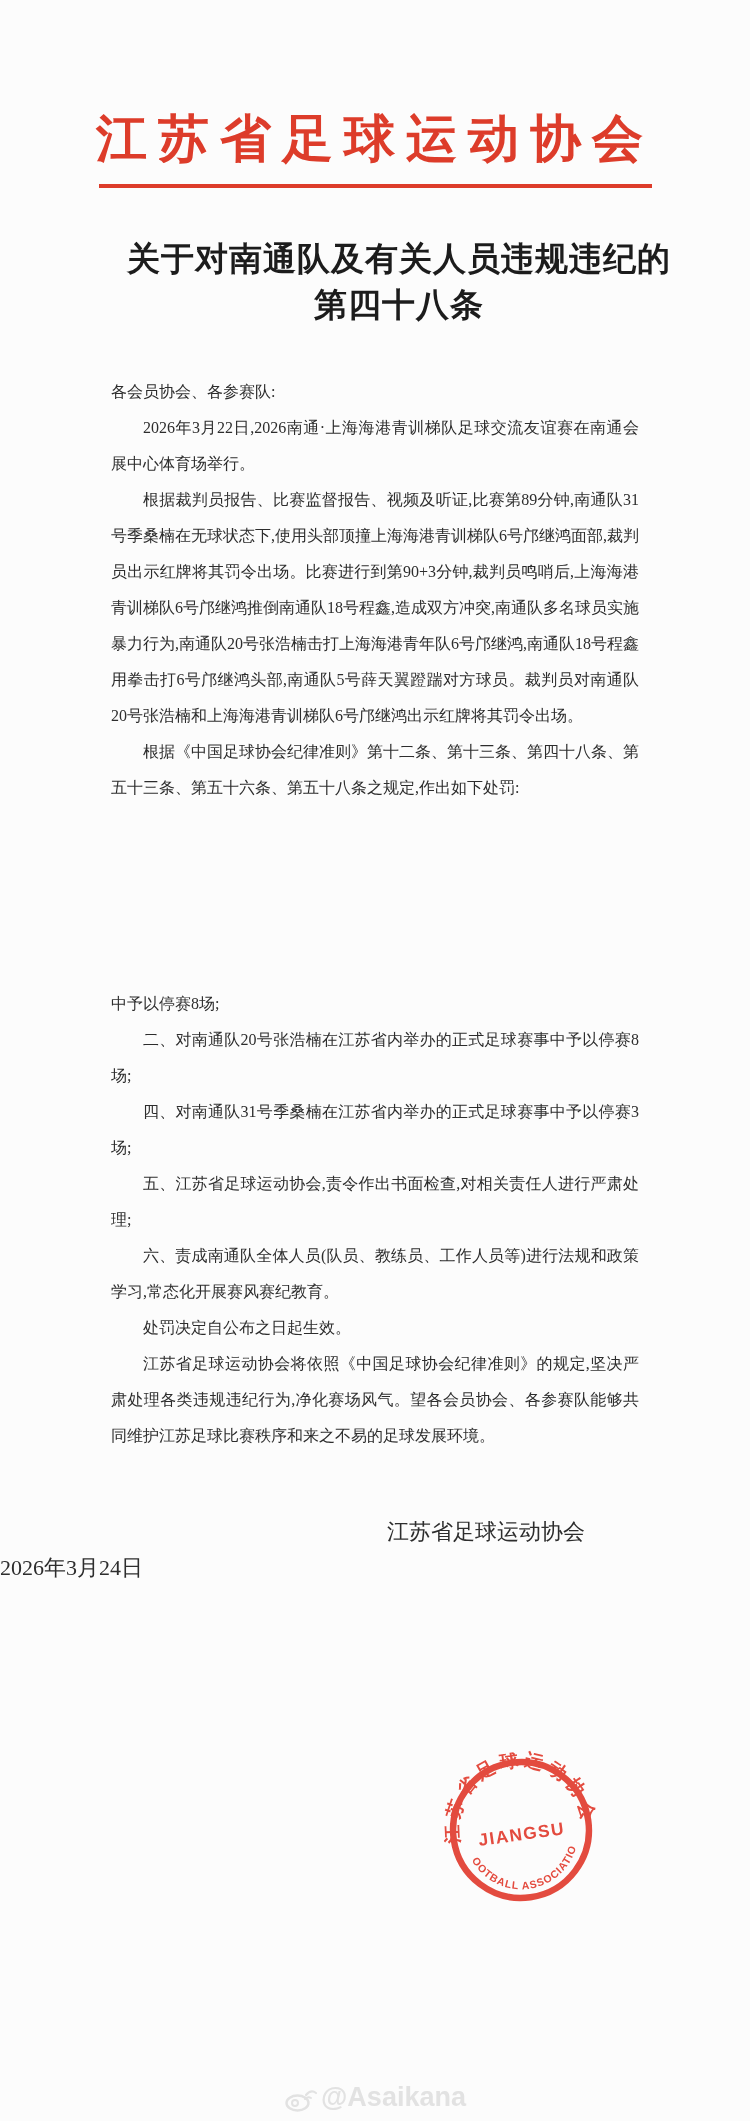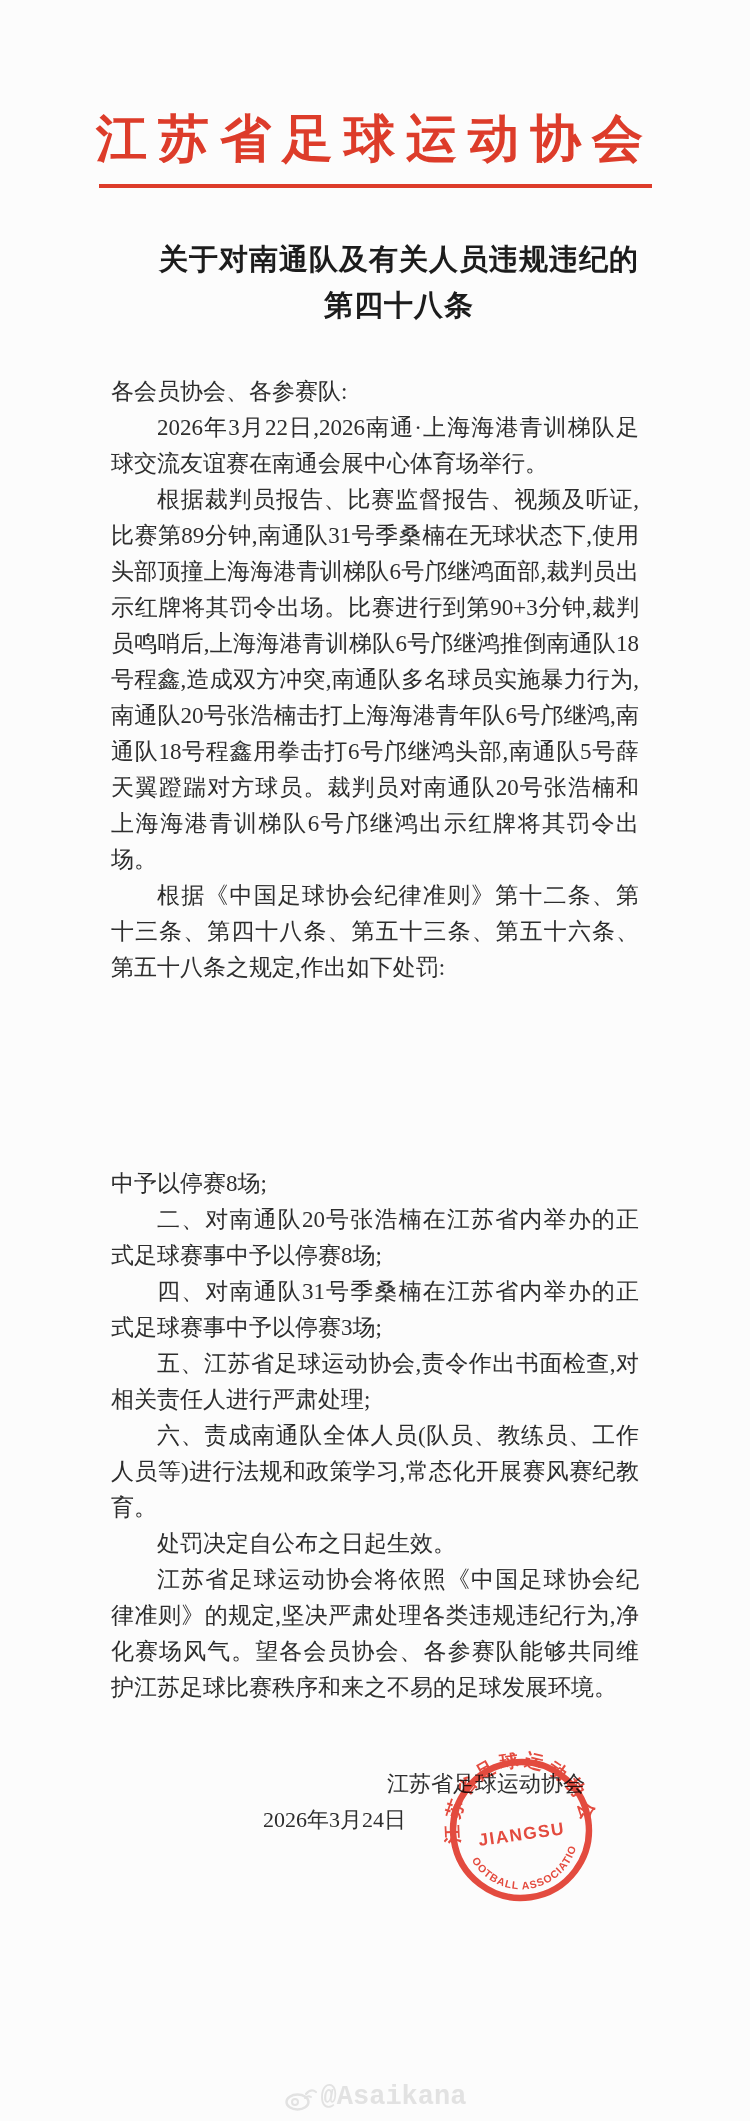--- a/index.html
+++ b/index.html
@@ -25,45 +25,45 @@
   }
   .red-rule {
     margin: 16px auto 0 auto;
     width: 553px;
     height: 4px;
     background: #dd3c2a;
   }
   .doc-title {
     margin-top: 48px;
     text-align: center;
-    font-size: 29px;
+    font-size: 33px;
     line-height: 46px;
     font-weight: bold;
     color: #1c1c1c;
     letter-spacing: 1px;
     margin-left: 48px;
   }
   .doc-body {
     margin: 46px auto 16px auto;
     width: 528px;
-    font-size: 23px;
+    font-size: 16px;
     line-height: 36px;
     text-align: justify;
     color: #2d2d2d;
   }
   .doc-body p { margin: 0; }
   .doc-body p.indent { text-indent: 2em; }
   .signature {
     margin-top: 60px;
     font-size: 22px;
     line-height: 36px;
     color: #2d2d2d;
   }
   .signature .sig-name { text-align: right; padding-right: 165px; }
-  .signature .sig-date { text-align: center; padding-right: 81px; }
+  .signature .sig-date { text-align: left; padding-right: 81px; }
   .seal {
     position: absolute;
     left: 443px;
     top: 1752px;
     width: 156px;
     height: 156px;
     transform: rotate(-8deg);
     opacity: 0.9;
     mix-blend-mode: multiply;
     pointer-events: none;
@@ -73,21 +73,21 @@
     left: 0;
     right: 0;
     top: 2082px;
     display: flex;
     align-items: center;
     justify-content: center;
     gap: 3px;
     color: #e2e2e2;
     font-size: 27px;
     font-weight: bold;
-    font-family: Liberation Mono, monospace;
+    font-family: Liberation Sans, sans-serif;
   }
 </style>
 </head>
 <body>
 
 <div class="page">
 
   <div class="org-header">江苏省足球运动协会</div>
 
   <div class="red-rule"></div>

